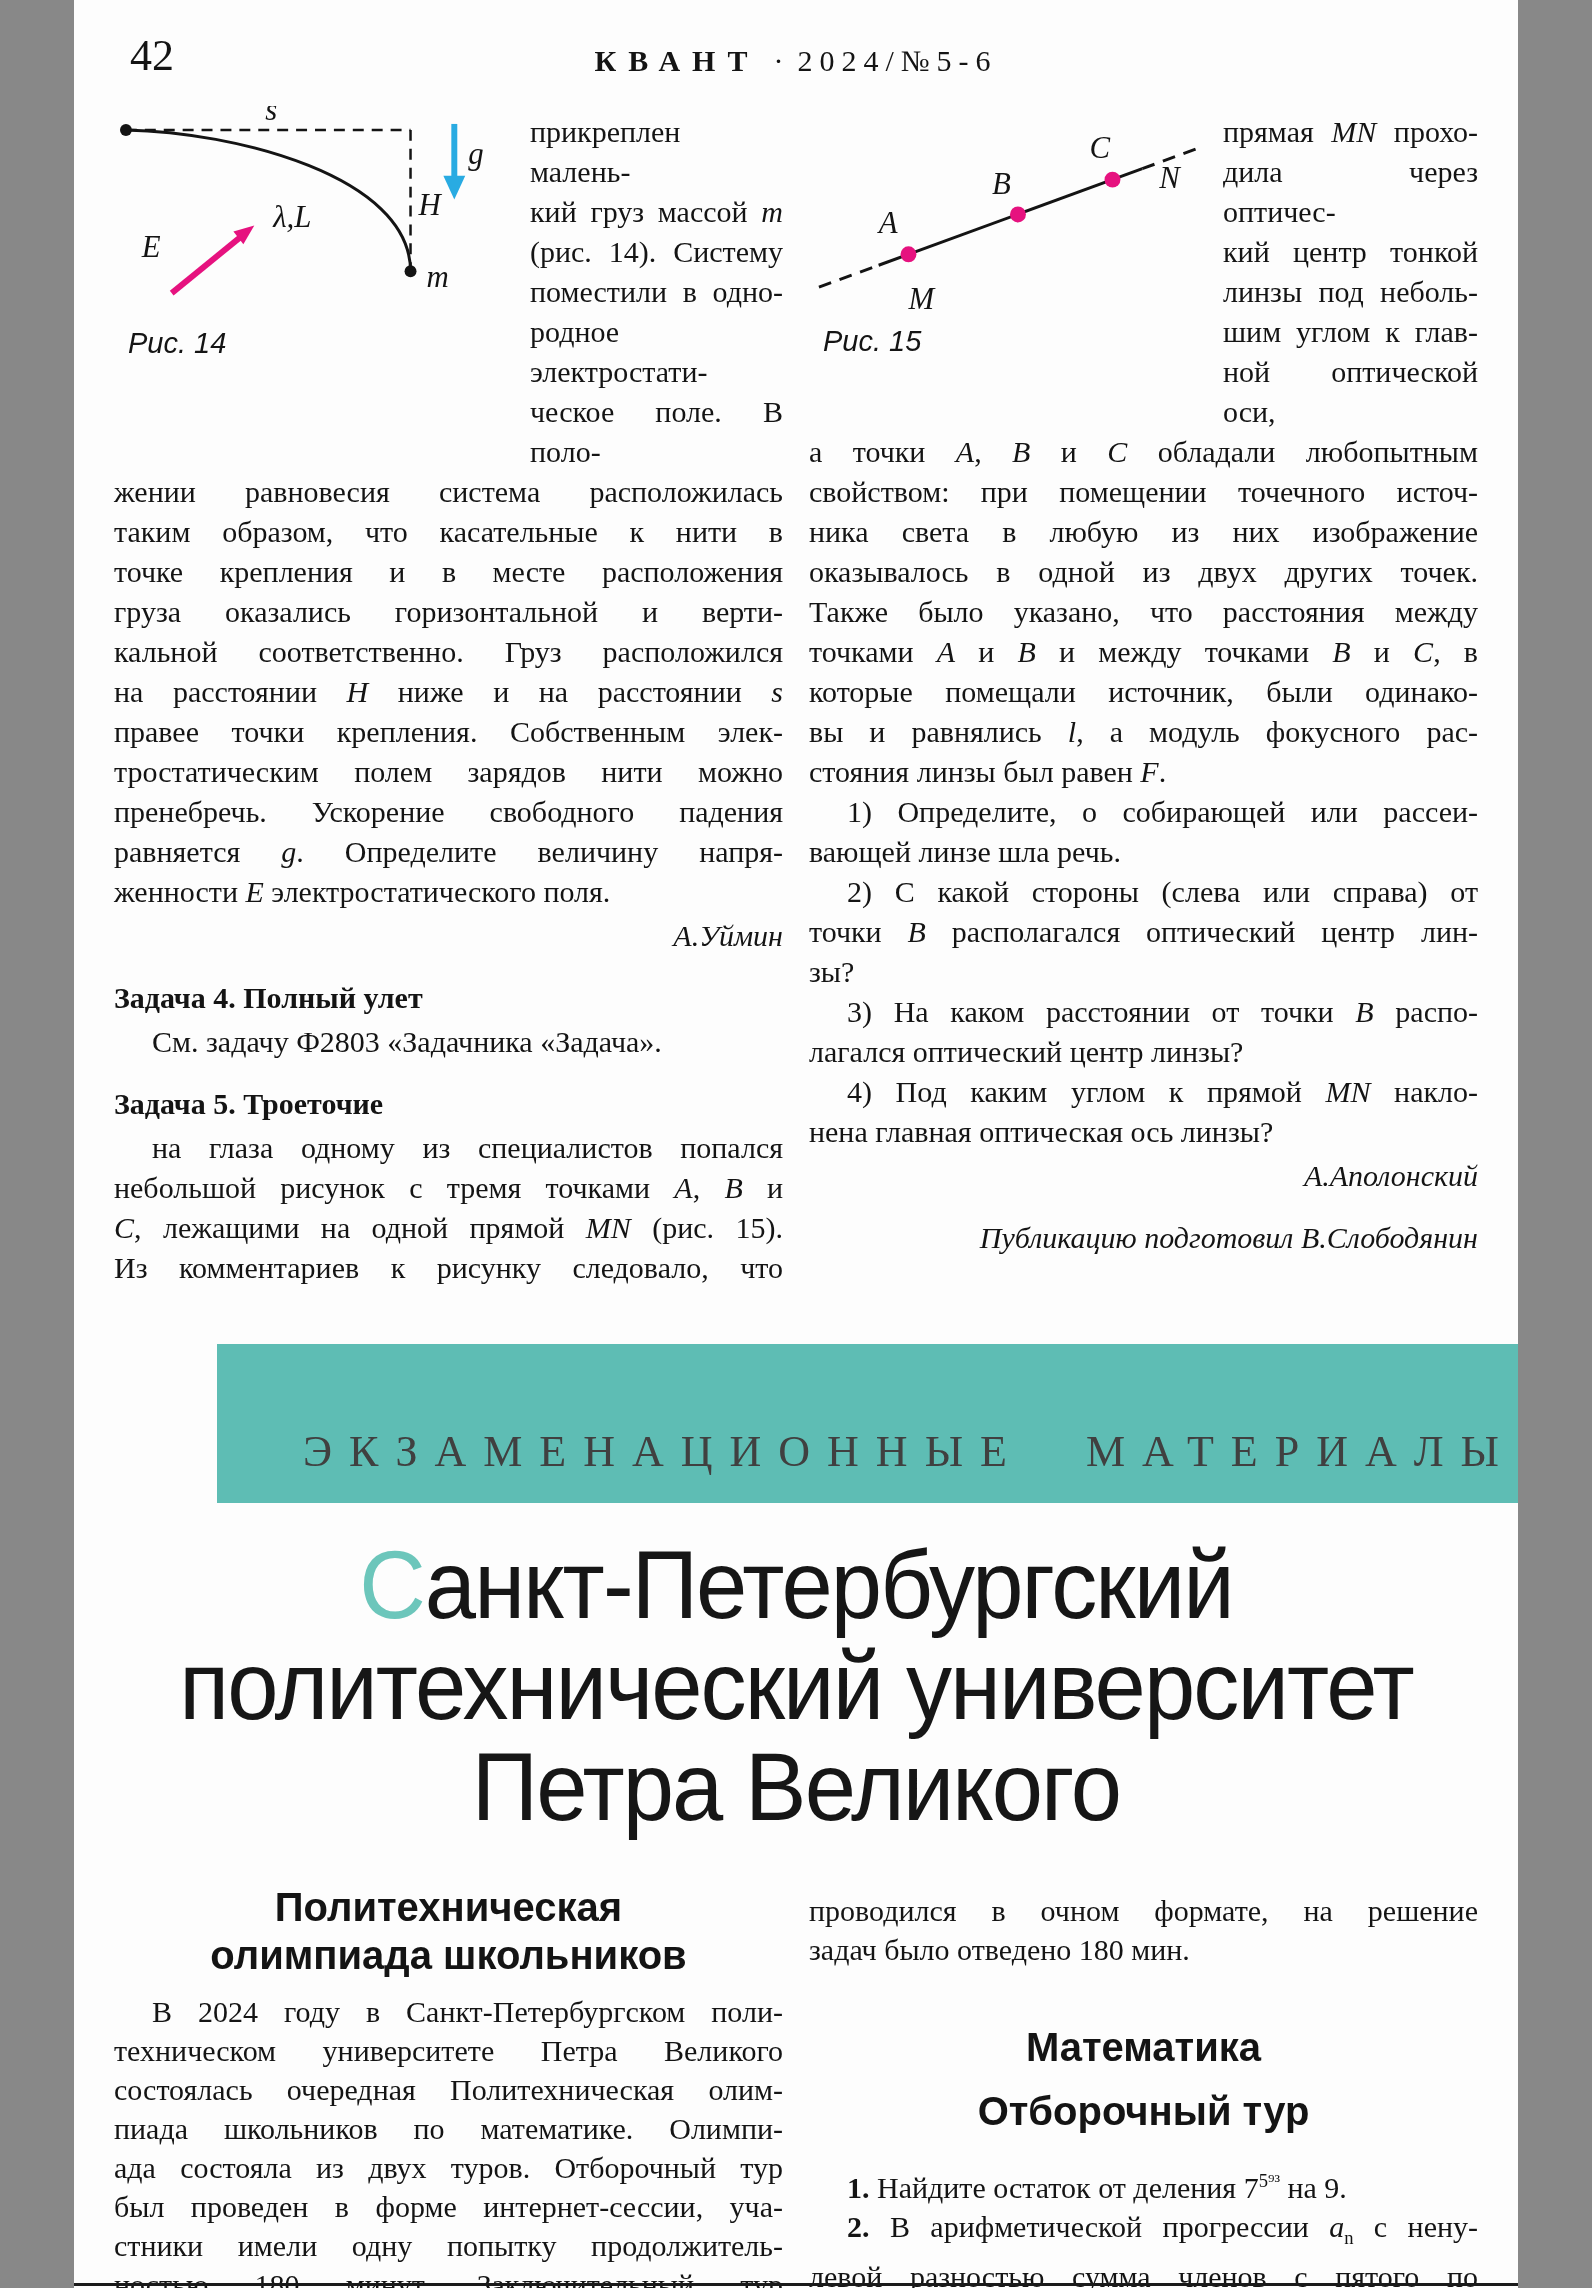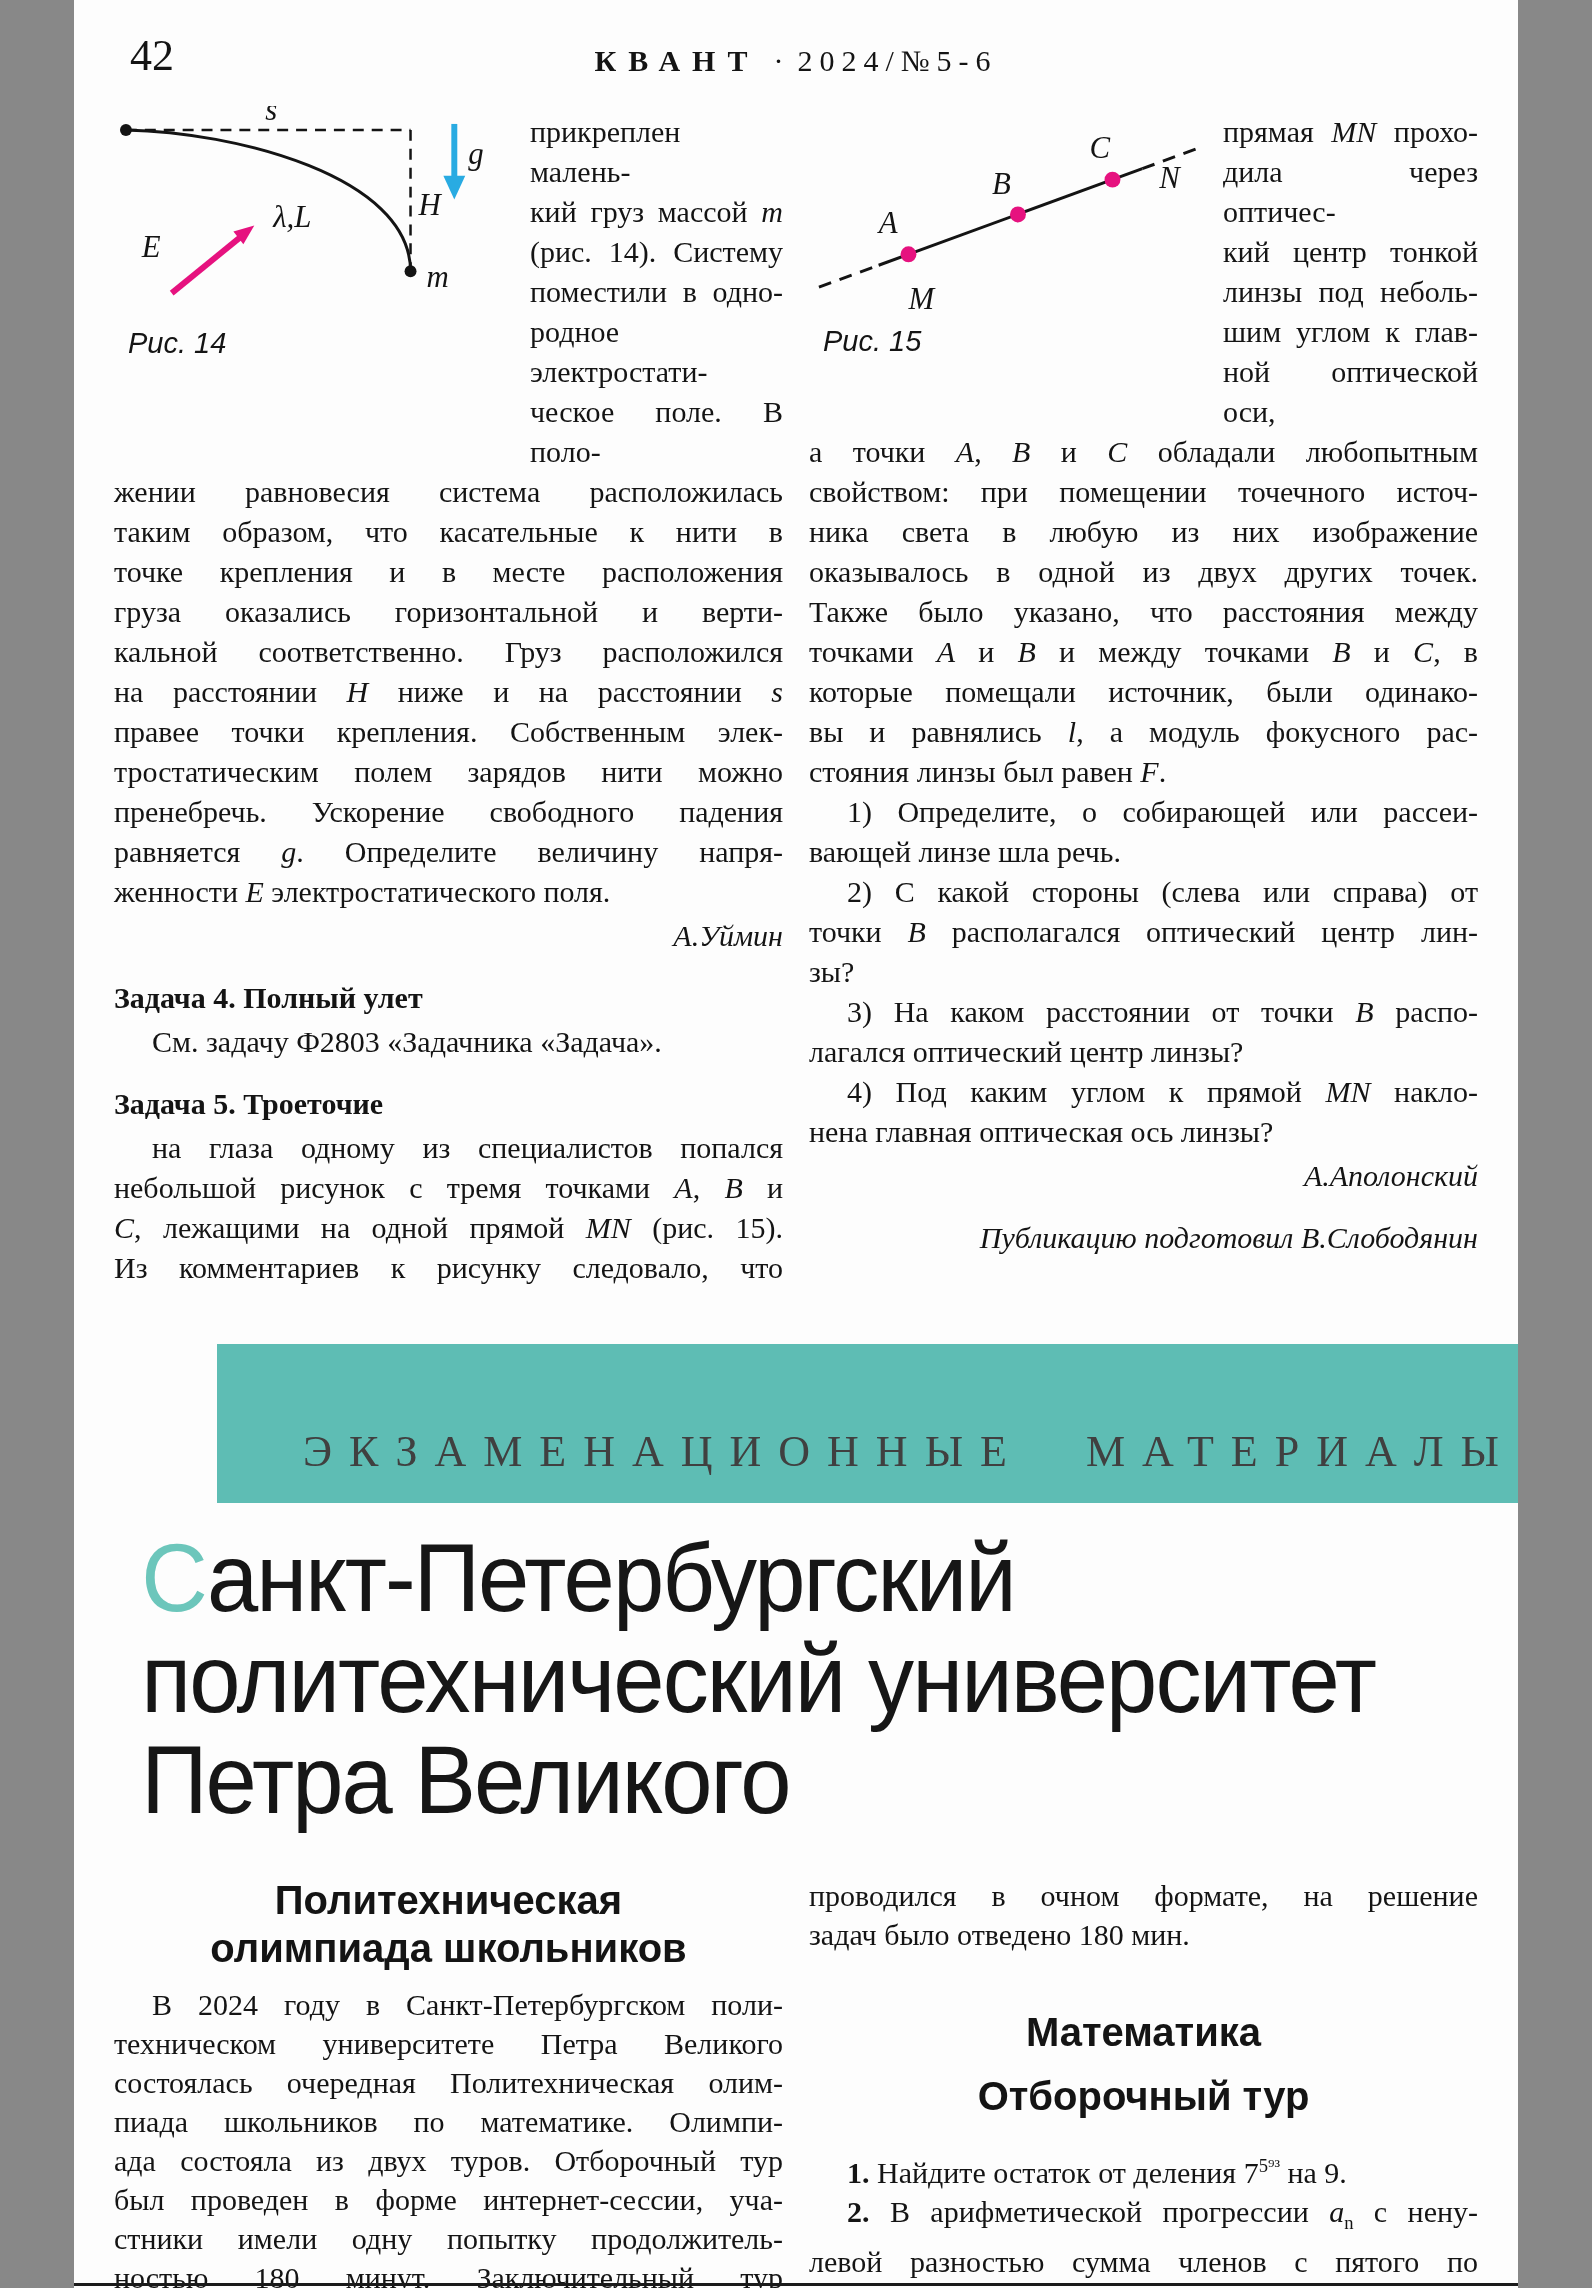--- a/index.html
+++ b/index.html
@@ -36,21 +36,21 @@
   
   .banner {
     margin:56px 0 0 103px; width:1319px; height:159px;
     display:flex; align-items:flex-end; padding:0 0 26px 86px;
   }
   .banner span {
     color:#404040; font-size:44px; letter-spacing:17px; word-spacing:34px;
     font-family:"Liberation Serif", serif;
   }
   
-  .bigtitle { margin-top:24px; font-family:"Liberation Sans", sans-serif; }
+  .bigtitle { margin-top:31px; text-align:center; font-family:"Liberation Sans", sans-serif; }
   .tline { font-size:96px; line-height:101px; font-weight:400; letter-spacing:-2px; transform:scaleX(0.96); transform-origin:center; color:#161616; }
   
   .cols.bottom { margin-top:46px; }
   .h-center { font-family:"Liberation Sans", sans-serif; font-weight:bold; font-size:40px; line-height:48px; text-align:center; }
   .bpara { margin-top:13px; font-size:30px; line-height:39px; }
   .bpara .ln { text-align:justify; }
   .mt50 { margin-top:54px; }
   .mt16 { margin-top:16px; }
   .mt24 { margin-top:26px; }
   .bottom-rule { position:absolute; left:0; right:0; bottom:3px; height:3px; background:#1a1a1a; }
@@ -219,21 +219,21 @@
           <div class="ln">техническом университете Петра Великого</div>
           <div class="ln">состоялась очередная Политехническая олим-</div>
           <div class="ln">пиада школьников по математике. Олимпи-</div>
           <div class="ln">ада состояла из двух туров. Отборочный тур</div>
           <div class="ln">был проведен в форме интернет-сессии, уча-</div>
           <div class="ln">стники имели одну попытку продолжитель-</div>
           <div class="ln last">ностью 180 минут. Заключительный тур</div>
         </div>
     </div>
     <div class="col">
-      <div class="para bpara" style="margin-top:0">
+      <div class="para bpara" style="margin-top:8px">
           <div class="ln">проводился в очном формате, на решение</div>
           <div class="ln last">задач было отведено 180 мин.</div>
         </div>
       <div class="h-center mt50">Математика</div>
       <div class="h-center mt16">Отборочный тур</div>
       <div class="para bpara indent mt24">
           <div class="ln last"><b>1.</b> Найдите остаток от деления 7<sup>5⁹³</sup> на 9.</div>
         </div>
       <div class="para bpara indent" style="margin-top:0">
           <div class="ln"><b>2.</b> В арифметической прогрессии <i>a</i><sub>n</sub> с нену-</div>

